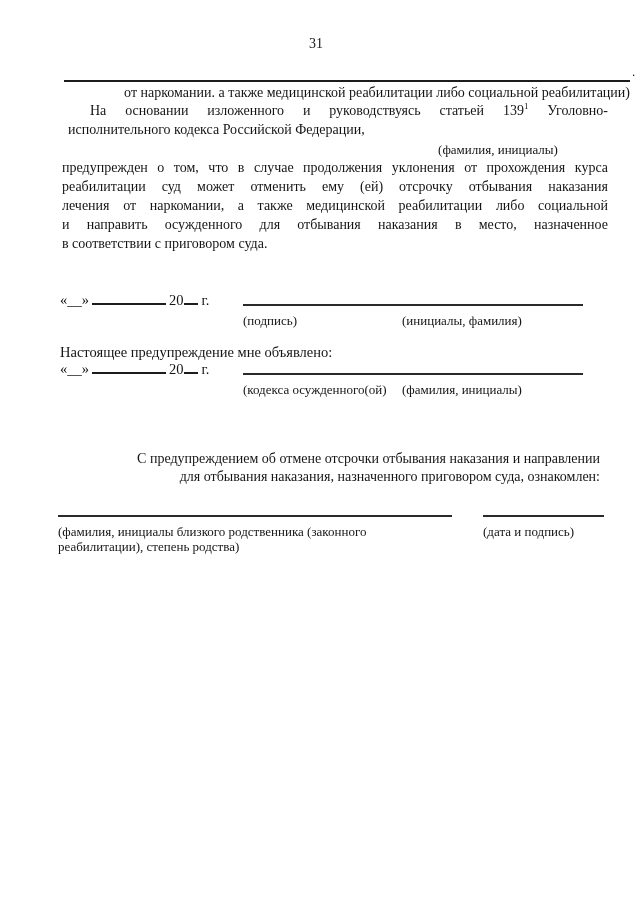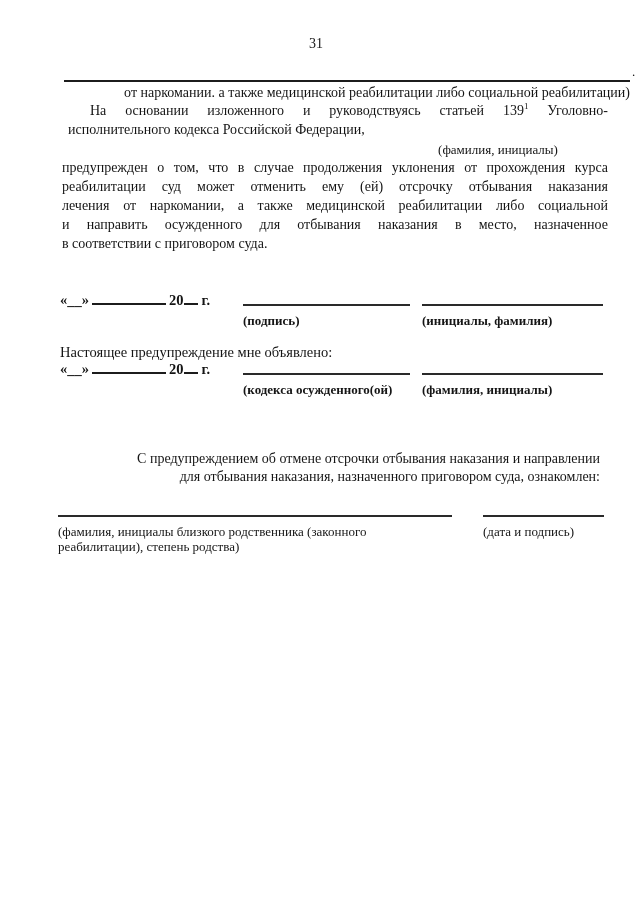--- a/index.html
+++ b/index.html
@@ -41,34 +41,34 @@
   .line2row .blank {
     flex: 1; margin-left: 6px;
     border-bottom: 2px solid #1c1c1c;
     transform: translateY(-2px);
   }
   .caption-right {
     width: 220px; margin-left: auto;
     text-align: center; font-size: 13px; line-height: 17px;
   }
 
-  .sig-block { left: 60px; width: 548px; height: 46px; position: absolute; font-weight: bold; }
+  .sig-block { left: 60px; width: 548px; height: 46px; position: absolute; }
   .date-cell { position: absolute; left: 0; top: 0; font-size: 14.5px; white-space: nowrap; }
   .date-cell .b {
     display: inline-block; border-bottom: 2px solid #1c1c1c; height: 3px;
   }
   .b-wide { width: 74px; margin: 0 3px; }
   .b-narrow { width: 14px; margin-right: 4px; }
   .sig-col { position: absolute; top: 0; }
   .fill-line { height: 14px; border-bottom: 2px solid #2a2a2a; }
   .cap {
     font-size: 13px; line-height: 15px; padding-top: 7px;
   }
   .col-sign  { left: 183px; width: 167px; }
-  .col-name  { left: 362px; width: 181px; }
+  .col-name  { left: 342px; width: 181px; }
 
   #announce-label { left: 60px; top: 344px; font-size: 14.5px; }
   #sig-row-1 { top: 292px; }
   #sig-row-2 { top: 361px; }
 
   #ack-paragraph {
     left: 40px; top: 450px; width: 560px;
     text-align: right; font-size: 14px; line-height: 17.5px;
   }
 

